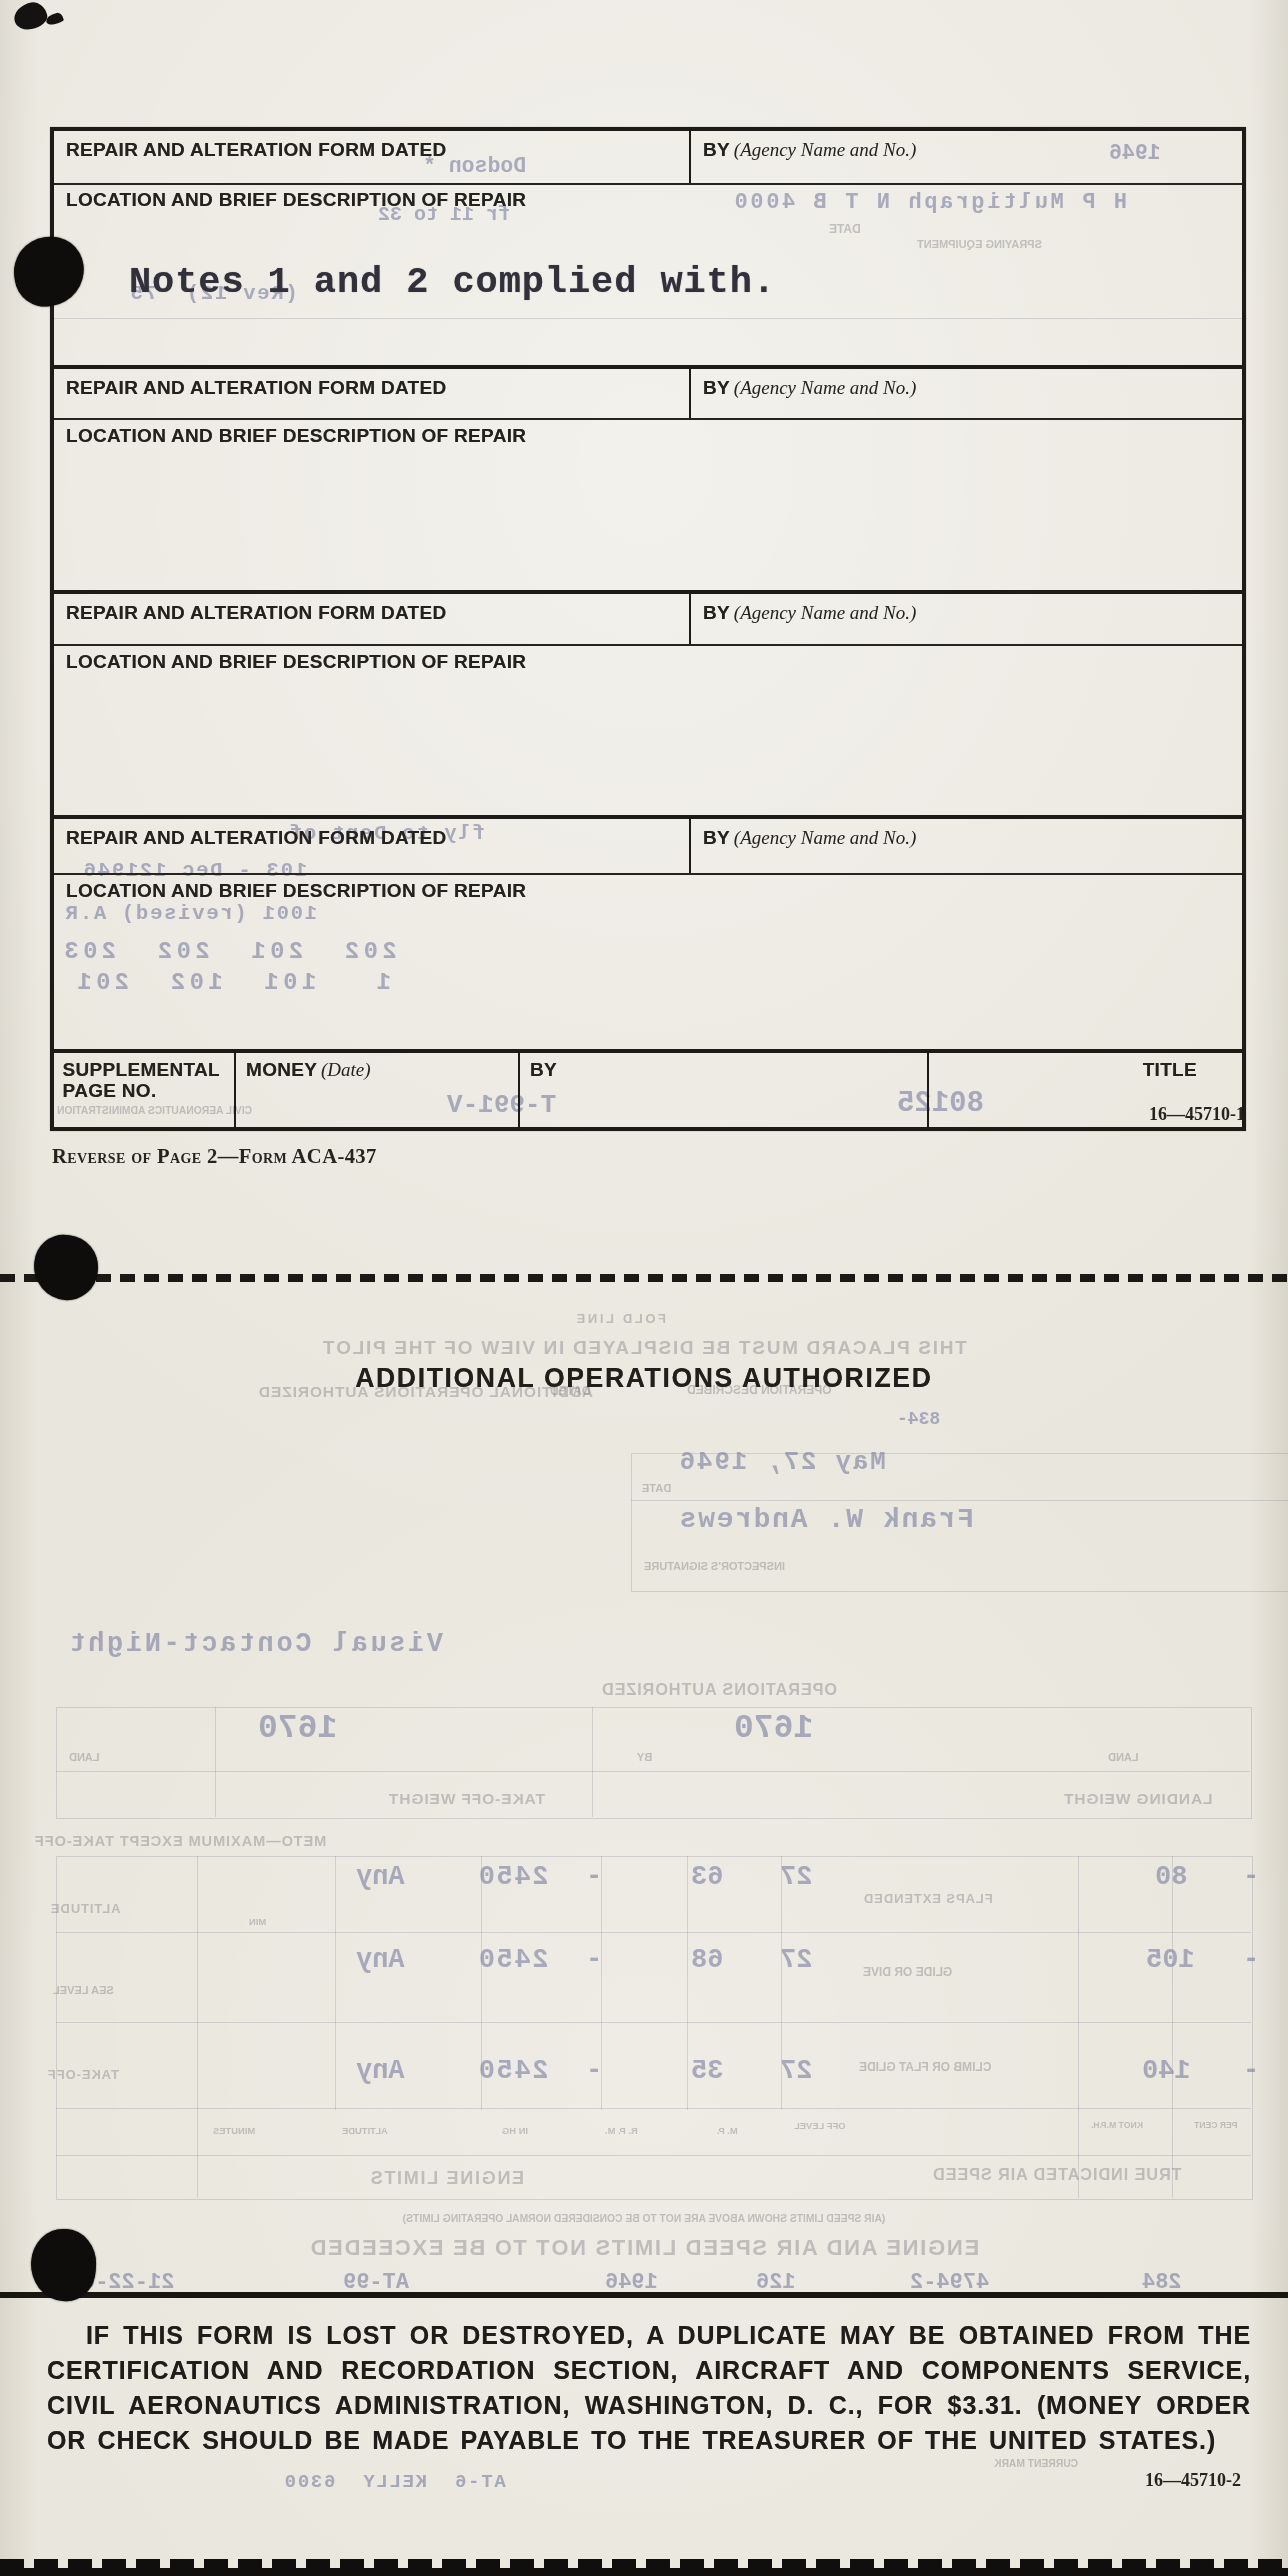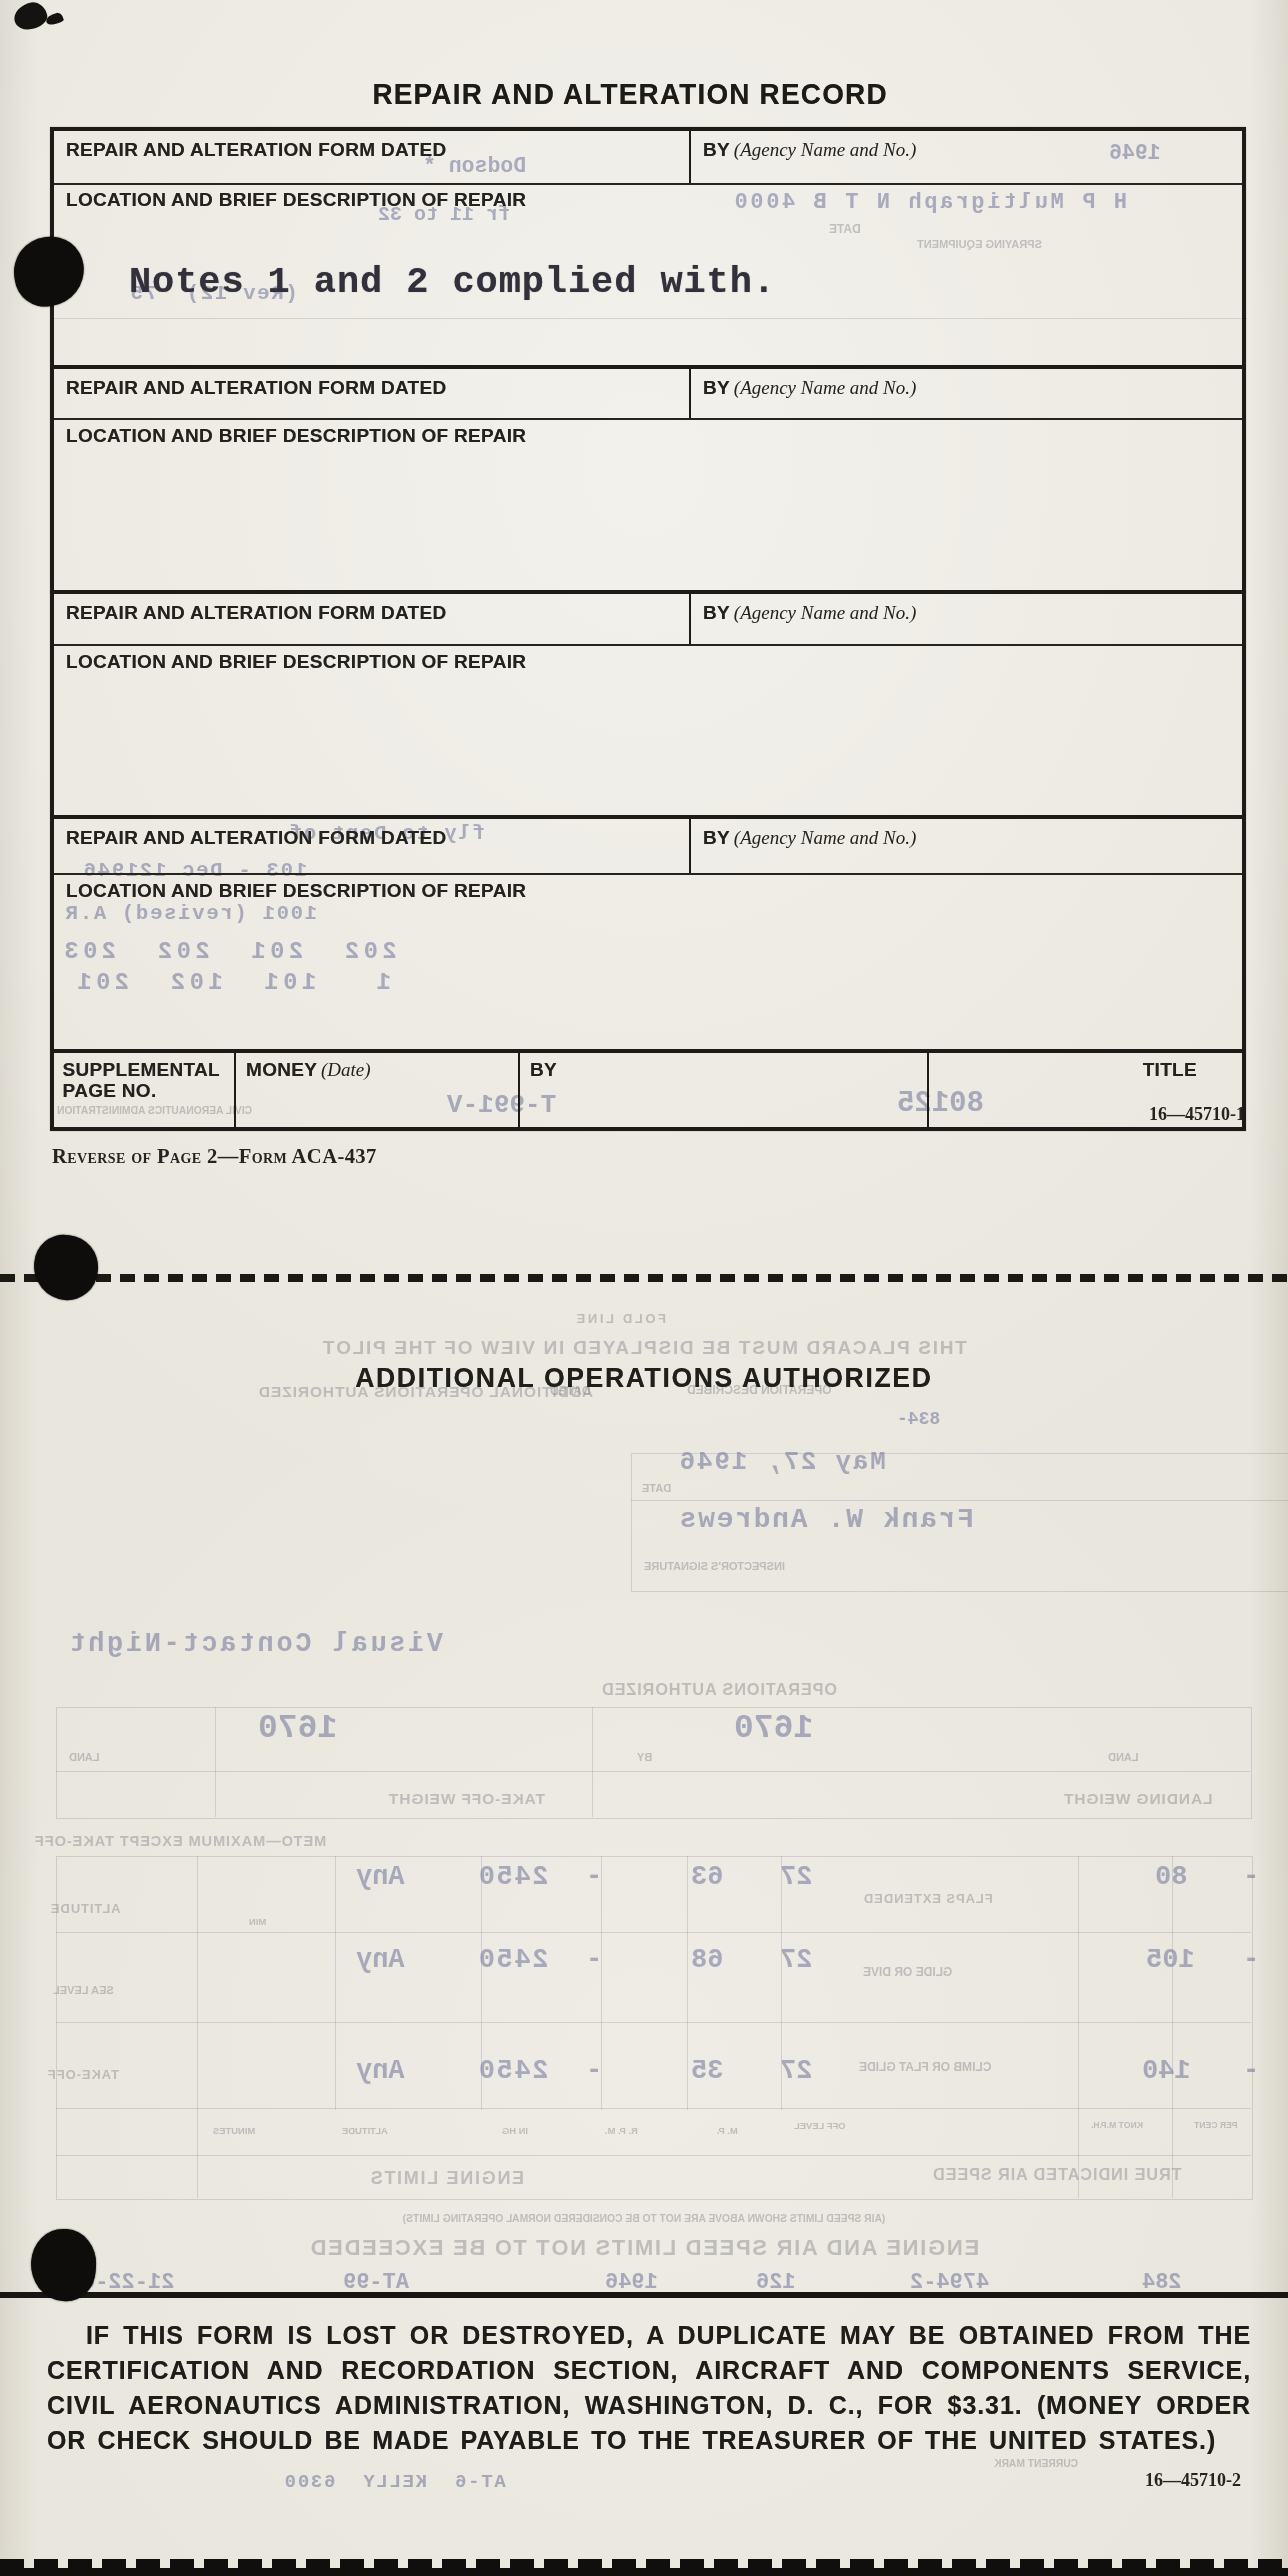--- a/index.html
+++ b/index.html
@@ -149,23 +149,20 @@
       <span class="ghost type" style="left: 605px; top: 2271px; font-size: 22px;">1946</span>
       <span class="ghost type" style="left: 756px; top: 2271px; font-size: 22px;">126</span>
       <span class="ghost type" style="left: 910px; top: 2271px; font-size: 22px;">4794-2</span>
       <span class="ghost type" style="left: 1142px; top: 2271px; font-size: 22px;">284</span>
       <span class="ghost print" style="left: 994px; top: 2459px; font-size: 10.3px;">CURRENT MARK</span>
       <span class="ghost type" style="left: 283px; top: 2473px; font-size: 19px; letter-spacing: 1.7px;">AT-6  KELLY  6300</span>
     </div>
 
   <div class="inkmark"></div>
 
-  <div class="ink page-title">
-    <span>REPAIR AND ALTERATION RECORD</span>
-  </div>
 
   <div class="ink form-table">
 
     <div class="repair-section" style="top:0;height:234px;">
       <div class="vd" style="height:52px;"></div>
       <div class="pos" style="left:12px;top:7.7px;width:601px;"><span class="lbl">REPAIR AND ALTERATION FORM DATED</span></div>
       <div class="pos" style="left:649px;top:7.7px;width:524px;">
         <span class="lbl">BY</span>
         <span class="agency">(Agency Name and No.)</span>
       </div>

